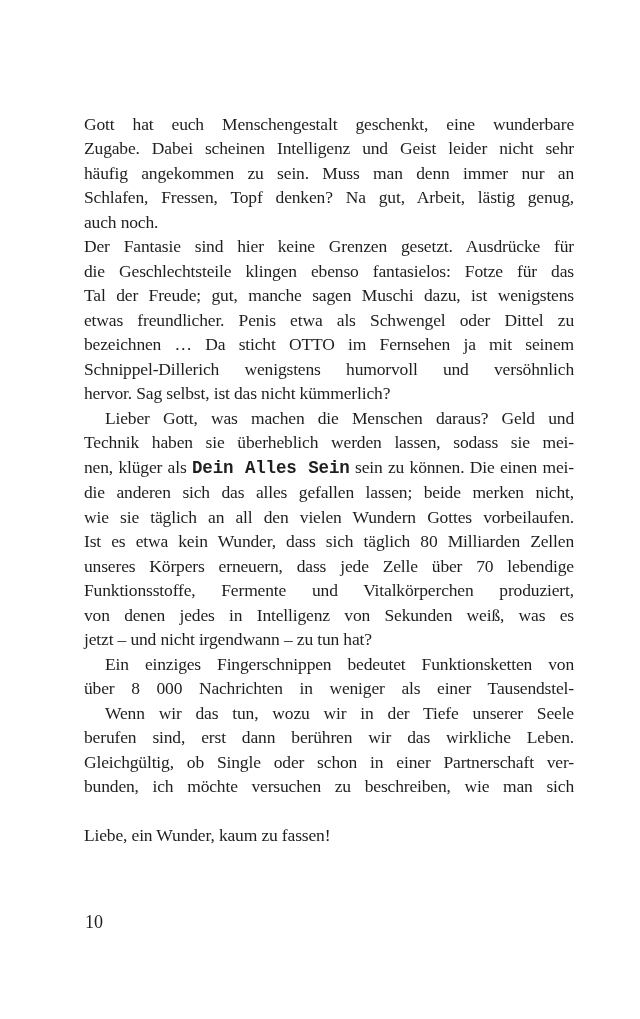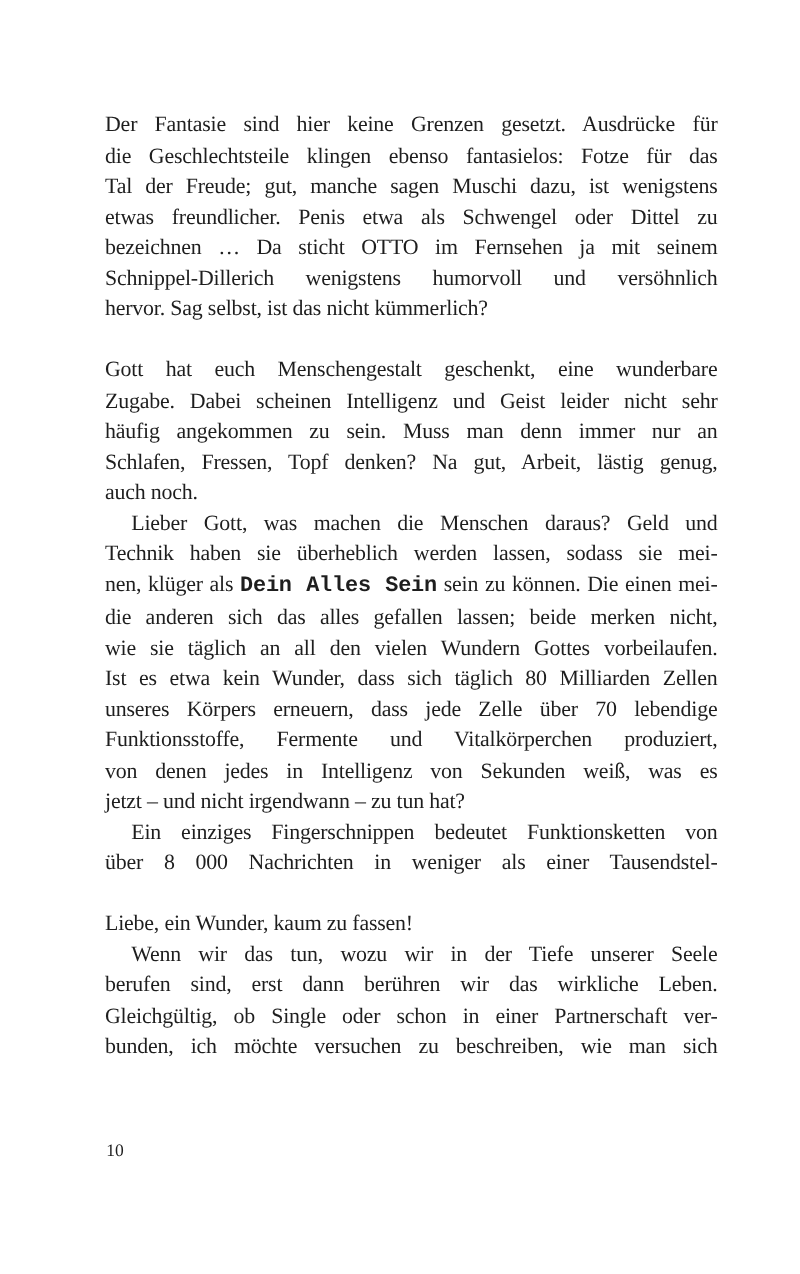--- a/index.html
+++ b/index.html
@@ -35,65 +35,65 @@
     white-space: normal;
     text-align: justify;
     text-align-last: justify;
   }
   .line.indent { text-indent: 21px; }
   .bold { font-weight: bold; font-family: Liberation Mono, monospace; }
   .folio {
     position: absolute;
     left: 85px;
     top: 910px;
-    font-size: 14px;
+    font-size: 18px;
     line-height: 24.5px;
   }
 </style>
 </head>
 <body>
 
 <main class="page">
   <div class="text-block">
+      <div class="para space-before">
+        <div class="line just"><span>Gott hat euch Menschengestalt geschenkt, eine wunderbare</span></div>
+        <div class="line just"><span>Zugabe. Dabei scheinen Intelligenz und Geist leider nicht sehr</span></div>
+        <div class="line just"><span>häufig angekommen zu sein. Muss man denn immer nur an</span></div>
+        <div class="line just"><span>Schlafen, Fressen, Topf denken? Na gut, Arbeit, lästig genug,</span></div>
+        <div class="line"><span>auch noch.</span></div>
+      </div>
       <div class="para">
         <div class="line just"><span>Der Fantasie sind hier keine Grenzen gesetzt. Ausdrücke für</span></div>
         <div class="line just"><span>die Geschlechtsteile klingen ebenso fantasielos: Fotze für das</span></div>
         <div class="line just"><span>Tal der Freude; gut, manche sagen Muschi dazu, ist wenigstens</span></div>
         <div class="line just"><span>etwas freundlicher. Penis etwa als Schwengel oder Dittel zu</span></div>
         <div class="line just"><span>bezeichnen … Da sticht OTTO im Fernsehen ja mit seinem</span></div>
         <div class="line just"><span>Schnippel-Dillerich wenigstens humorvoll und versöhnlich</span></div>
         <div class="line"><span>hervor. Sag selbst, ist das nicht kümmerlich?</span></div>
-      </div>
-      <div class="para space-before">
-        <div class="line just"><span>Gott hat euch Menschengestalt geschenkt, eine wunderbare</span></div>
-        <div class="line just"><span>Zugabe. Dabei scheinen Intelligenz und Geist leider nicht sehr</span></div>
-        <div class="line just"><span>häufig angekommen zu sein. Muss man denn immer nur an</span></div>
-        <div class="line just"><span>Schlafen, Fressen, Topf denken? Na gut, Arbeit, lästig genug,</span></div>
-        <div class="line"><span>auch noch.</span></div>
       </div>
       <div class="para">
         <div class="line just indent"><span>Lieber Gott, was machen die Menschen daraus? Geld und</span></div>
         <div class="line just"><span>Technik haben sie überheblich werden lassen, sodass sie mei-</span></div>
         <div class="line just"><span>nen, klüger als </span><span class="bold">Dein Alles Sein</span><span> sein zu können. Die einen mei-</span></div>
         <div class="line just"><span>die anderen sich das alles gefallen lassen; beide merken nicht,</span></div>
         <div class="line just"><span>wie sie täglich an all den vielen Wundern Gottes vorbeilaufen.</span></div>
         <div class="line just"><span>Ist es etwa kein Wunder, dass sich täglich 80 Milliarden Zellen</span></div>
         <div class="line just"><span>unseres Körpers erneuern, dass jede Zelle über 70 lebendige</span></div>
         <div class="line just"><span>Funktionsstoffe, Fermente und Vitalkörperchen produziert,</span></div>
         <div class="line just"><span>von denen jedes in Intelligenz von Sekunden weiß, was es</span></div>
         <div class="line"><span>jetzt – und nicht irgendwann – zu tun hat?</span></div>
       </div>
       <div class="para">
         <div class="line just indent"><span>Ein einziges Fingerschnippen bedeutet Funktionsketten von</span></div>
         <div class="line just"><span>über 8 000 Nachrichten in weniger als einer Tausendstel-</span></div>
       </div>
-      <div class="para space-before">
-        <div class="line"><span>Liebe, ein Wunder, kaum zu fassen!</span></div>
-      </div>
       <div class="para">
         <div class="line just indent"><span>Wenn wir das tun, wozu wir in der Tiefe unserer Seele</span></div>
         <div class="line just"><span>berufen sind, erst dann berühren wir das wirkliche Leben.</span></div>
         <div class="line just"><span>Gleichgültig, ob Single oder schon in einer Partnerschaft ver-</span></div>
         <div class="line just"><span>bunden, ich möchte versuchen zu beschreiben, wie man sich</span></div>
       </div>
+      <div class="para space-before">
+        <div class="line"><span>Liebe, ein Wunder, kaum zu fassen!</span></div>
+      </div>
     </div>
   <div class="folio">10</div>
 </main>
 
 </body></html>

